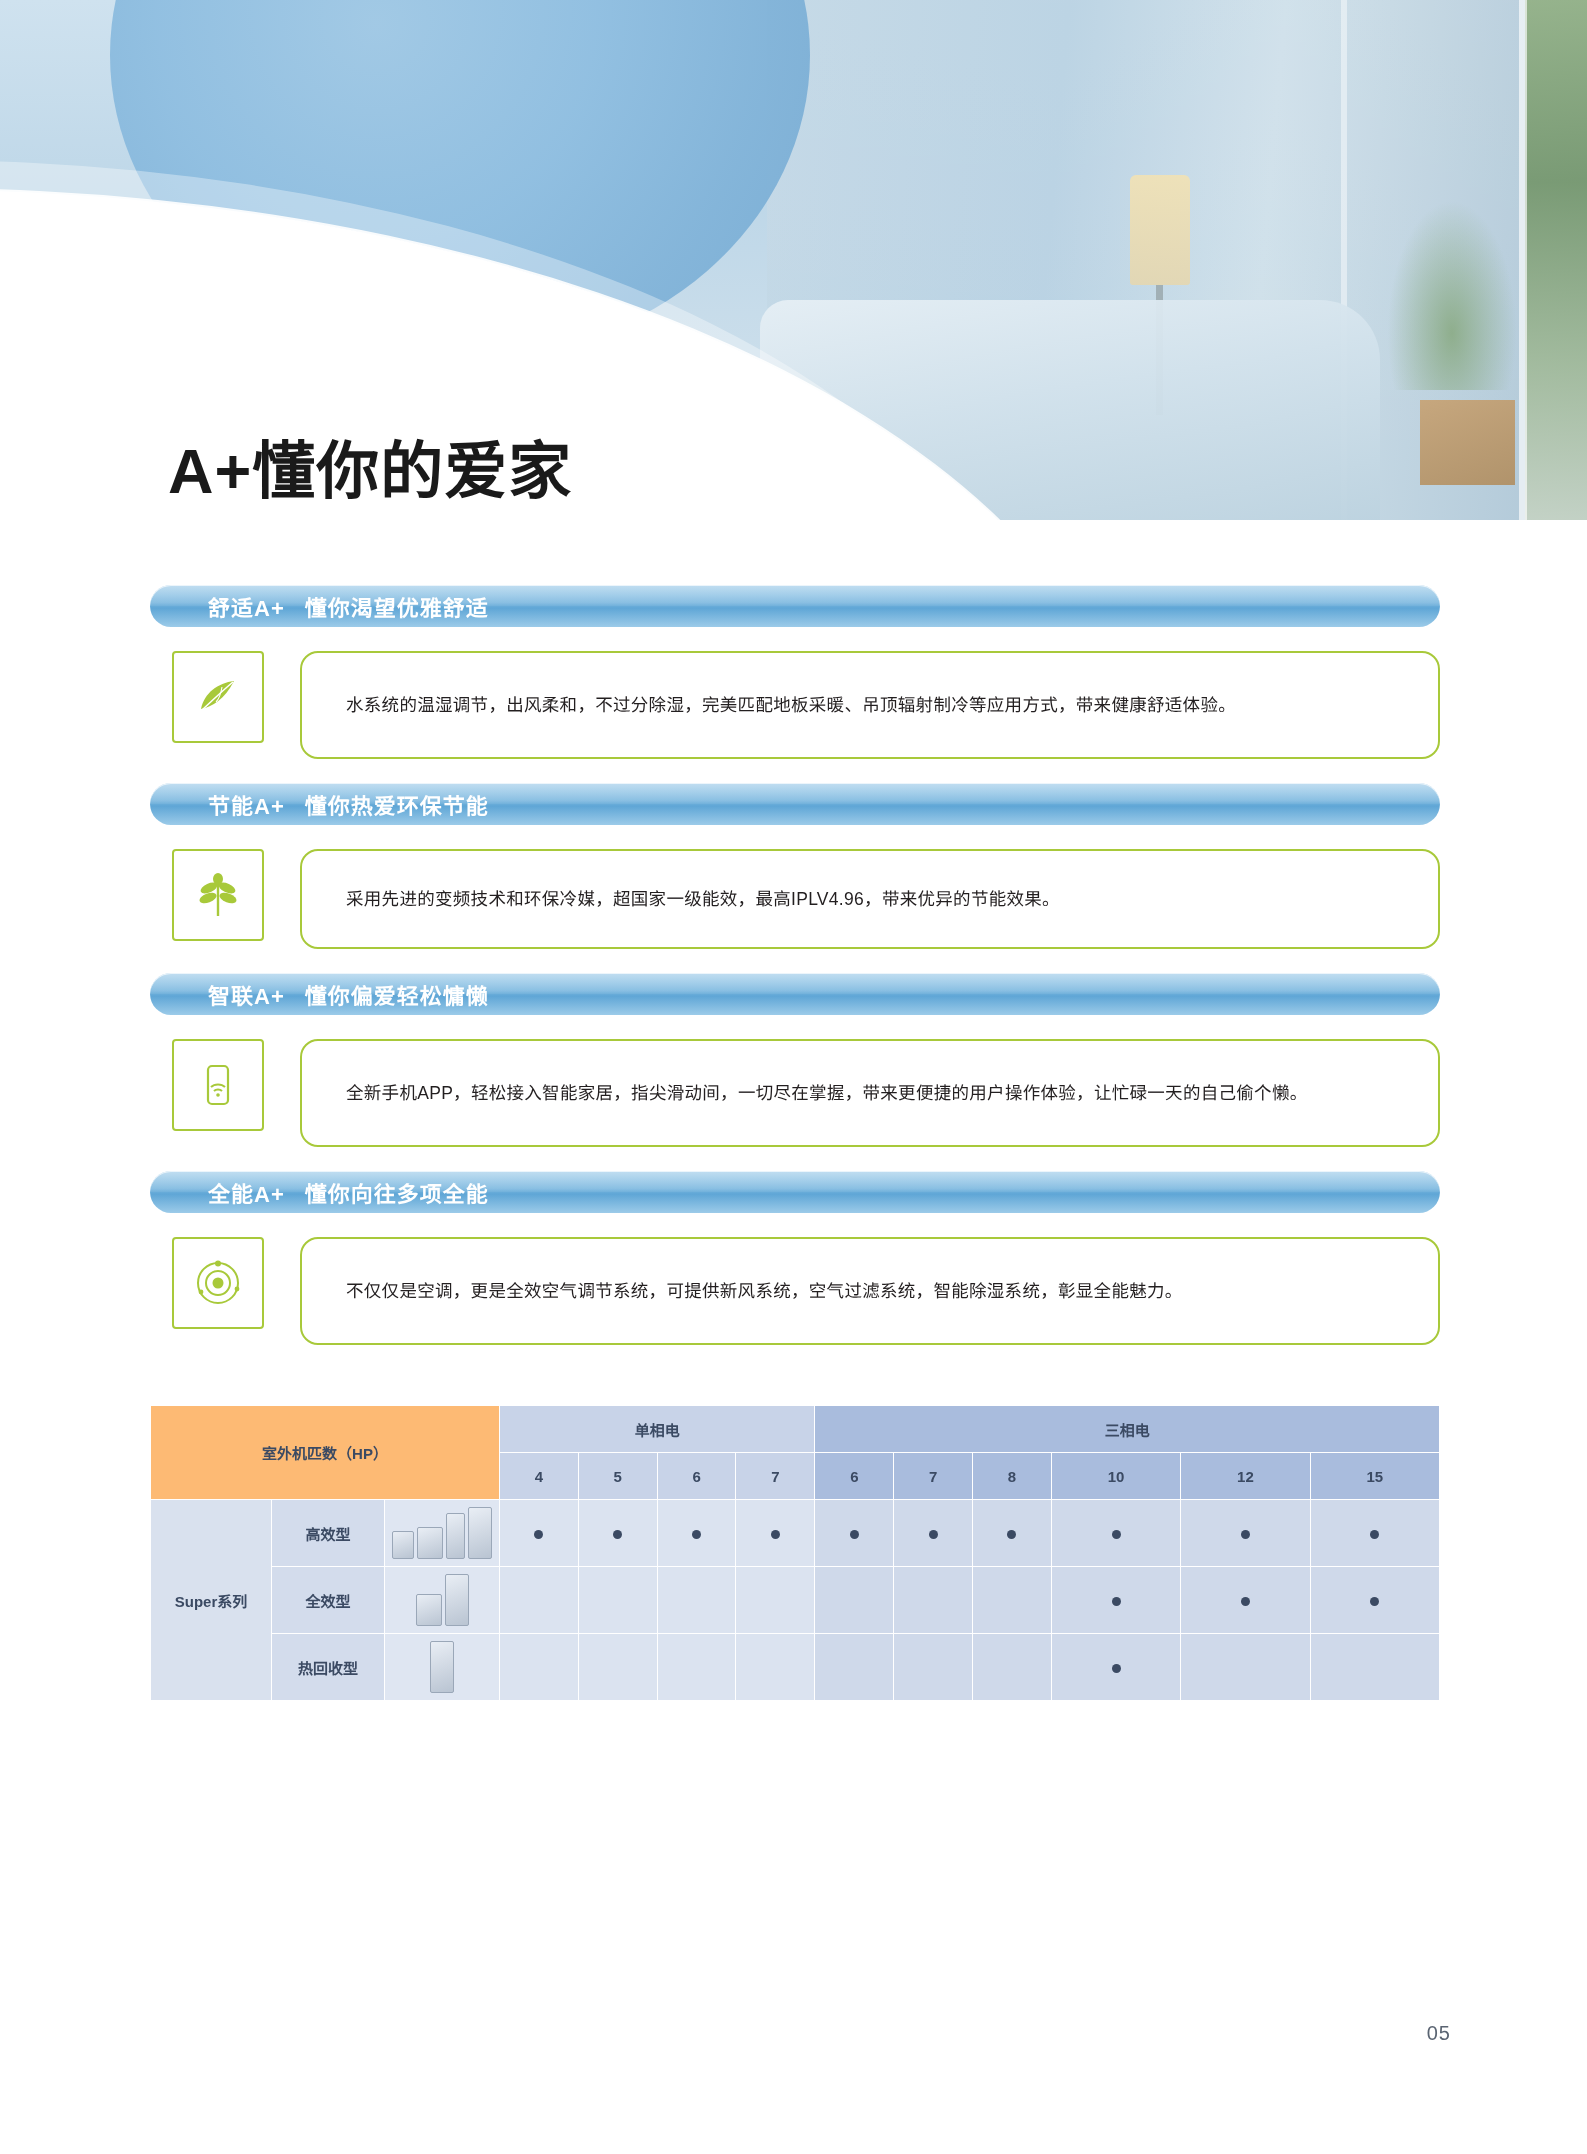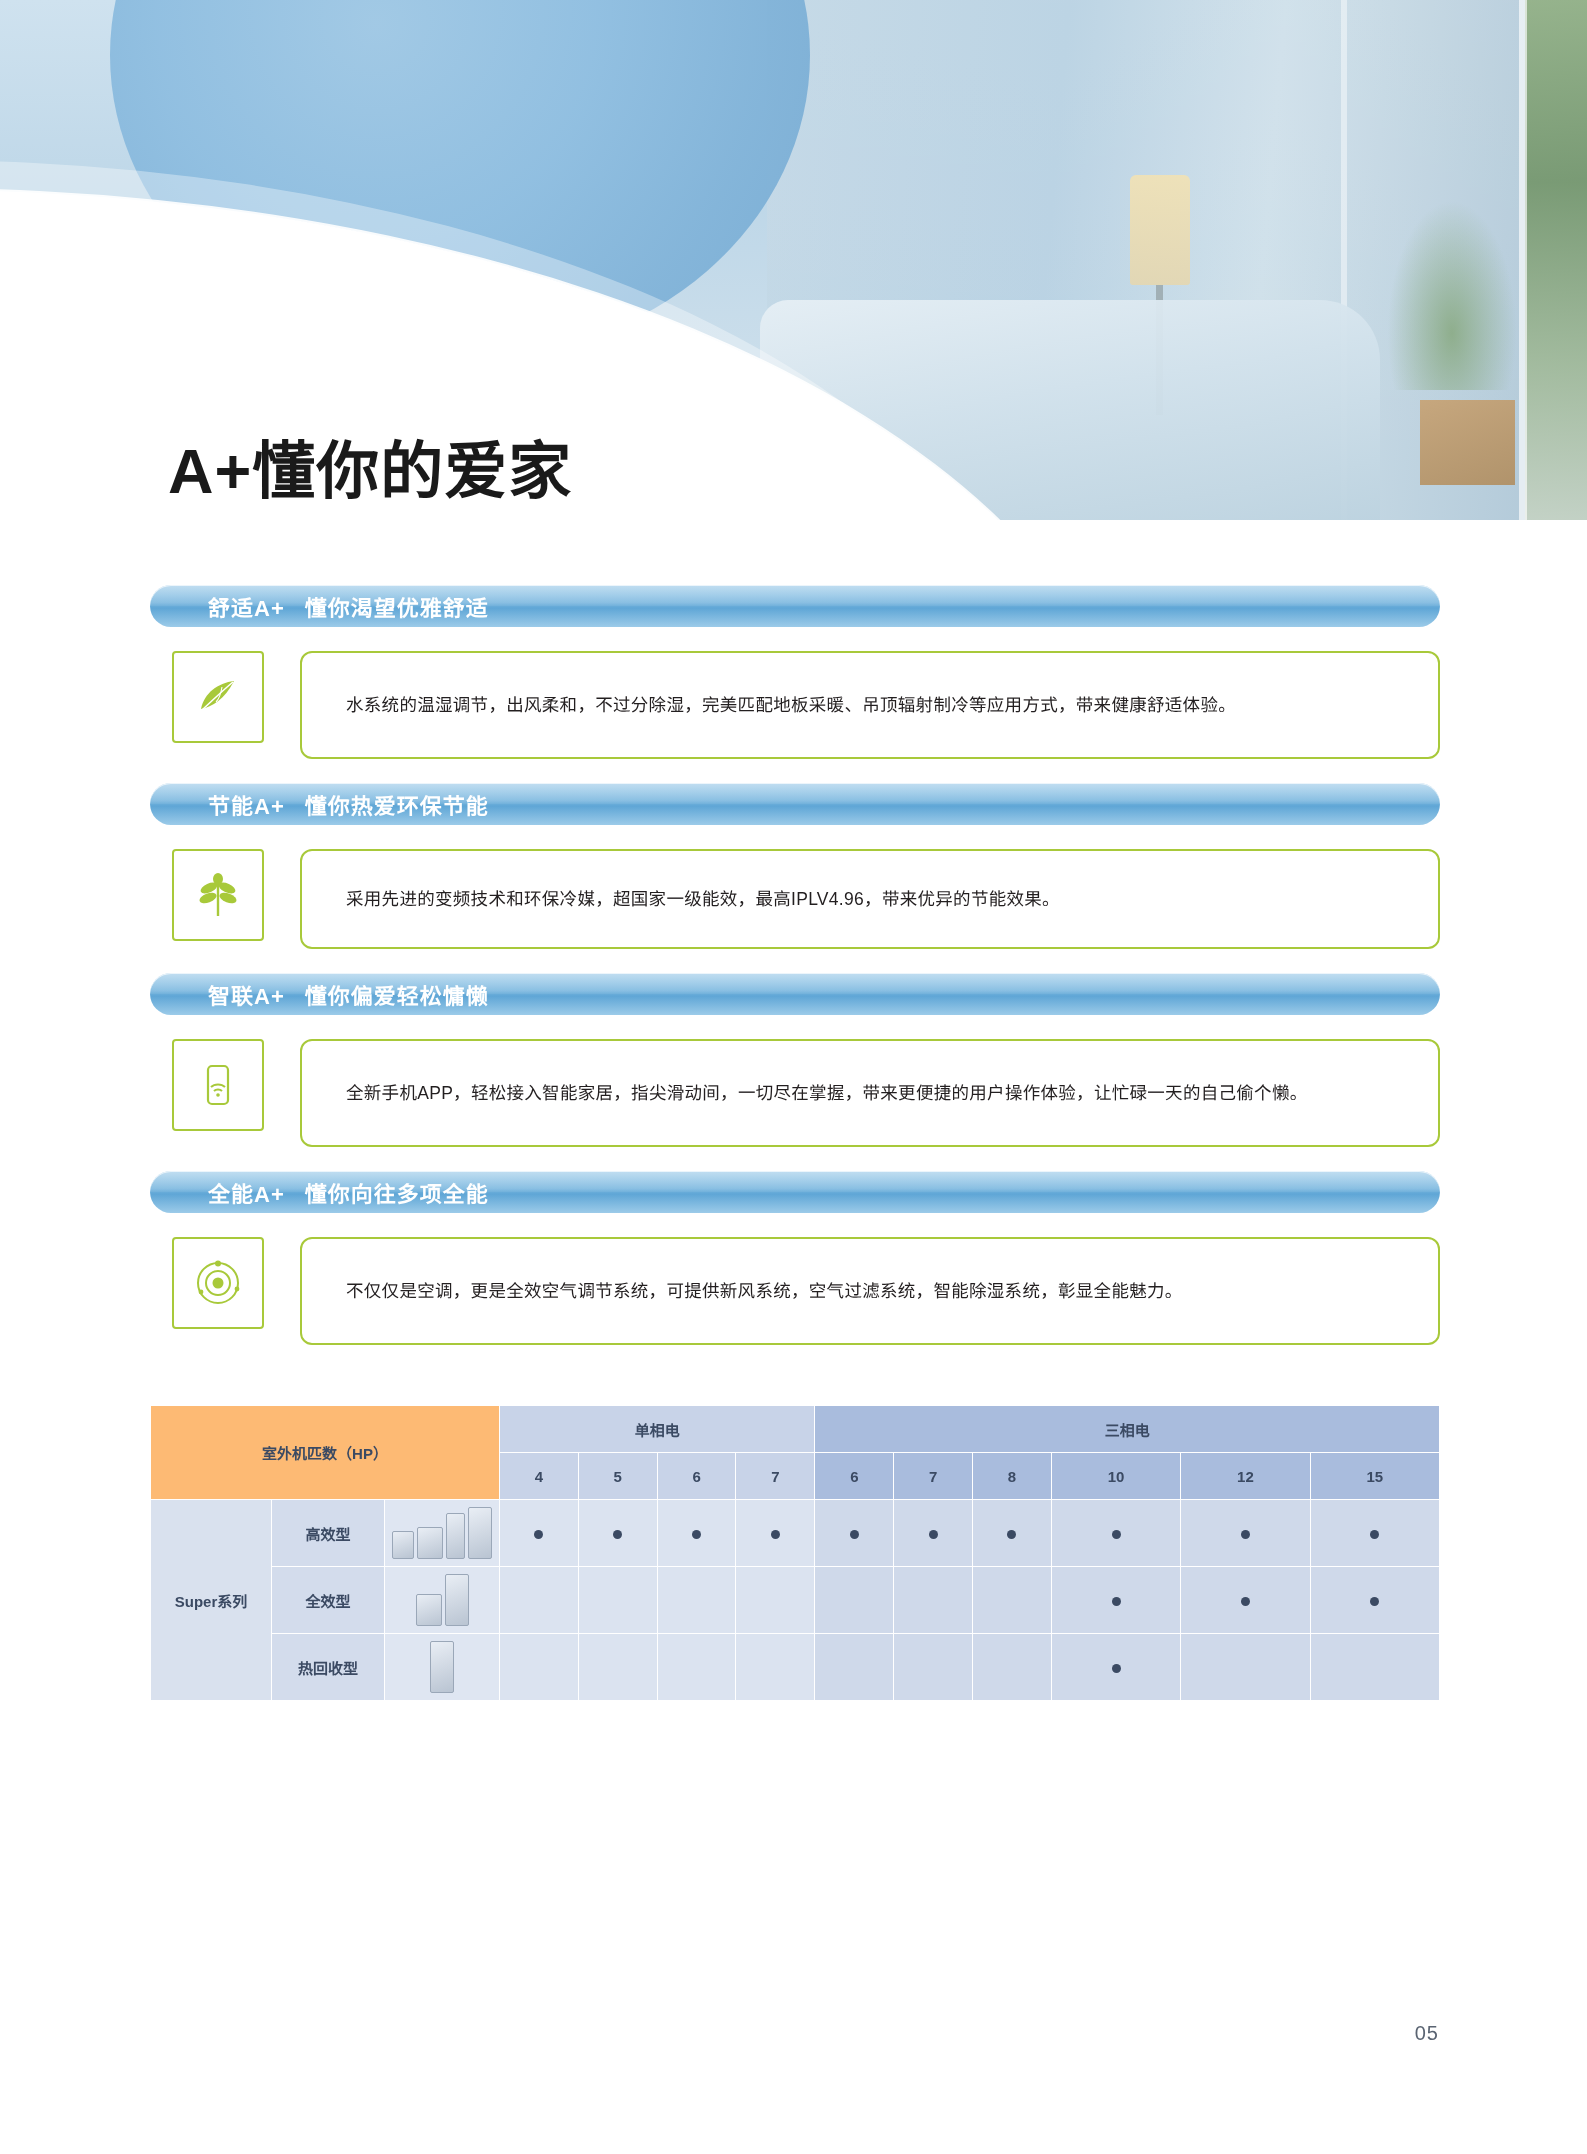--- a/index.html
+++ b/index.html
@@ -199,21 +199,21 @@
     justify-content: center;
     margin-left: 22px;
     background: #ffffff;
   }
   .bubble {
     position: relative;
     margin-left: 36px;
     flex: 1;
     min-height: 92px;
     border: 2px solid #a8c93a;
-    border-radius: 12px;
+    border-radius: 18px;
     background: #ffffff;
     display: flex;
     align-items: center;
     padding: 18px 42px 18px 44px;
     box-sizing: border-box;
   }
   .bubble-text {
     font-size: 17.5px;
     line-height: 2.0;
     color: #231f20;
@@ -297,21 +297,21 @@
     border: 1px solid #9aa7b8;
     border-radius: 2px;
   }
   .u1 { width: 20px; height: 26px; }
   .u3 { width: 17px; height: 44px; }
   .u5 { width: 24px; height: 30px; }
   .u7 { width: 22px; height: 50px; }
 
   .page-num {
     position: absolute;
-    right: 148px;
+    right: 136px;
     top: 2022px;
     font-size: 20px;
     color: #5a6472;
     letter-spacing: 1px;
   }
 </style>
 </head>
 <body>
 
 <div class="hero">

